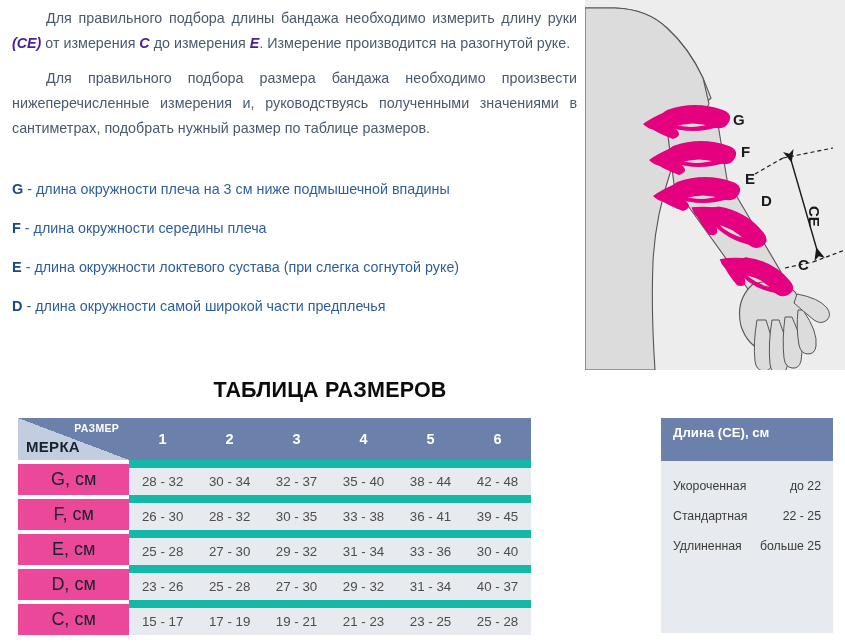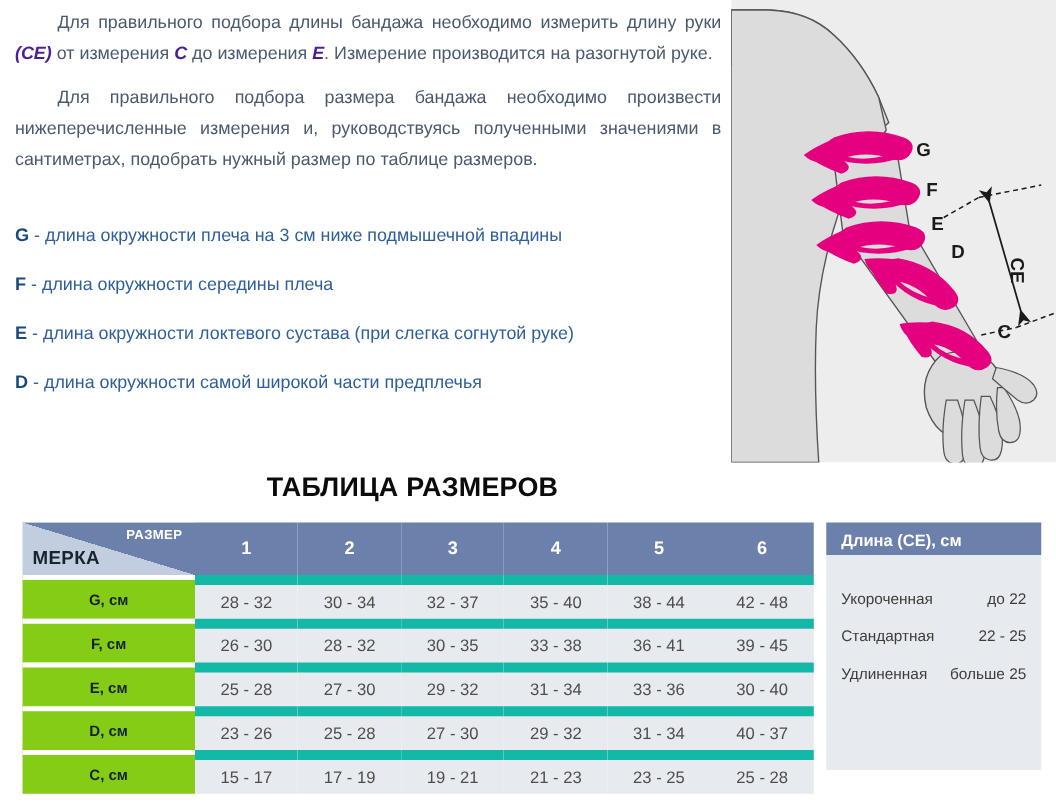--- a/index.html
+++ b/index.html
@@ -74,21 +74,21 @@
     font-weight: bold;
     color: #0b0b0b;
     letter-spacing: 0.2px;
   }
 
   
   #size-table {
     position: absolute;
     left: 18px;
     top: 418px;
-    width: 633px;
+    width: 513px;
     border-collapse: separate;
     border-spacing: 0;
   }
   #size-table th, #size-table td {
     padding: 0;
     margin: 0;
   }
   .corner-cell {
     width: 137px;
     height: 42px;
@@ -122,24 +122,24 @@
   .hdr-num {
     background: #6b81ac;
     color: #ffffff;
     font-size: 14.5px;
     font-weight: bold;
     text-align: center;
     height: 42px;
     width: 82px;
   }
   .row-label {
-    background: #84cc16;
+    background: #ec4899;
     color: #16222e;
-    font-size: 12px;
-    font-weight: bold;
+    font-size: 18px;
+    font-weight: normal;
     text-align: center;
     height: 27px;
     border-top: 4px solid #ffffff;
   }
   .val-cell {
     background: #e7eaee;
     color: #4d4d4d;
     font-size: 13.3px;
     text-align: center;
     height: 27px;
@@ -151,29 +151,29 @@
     position: absolute;
     left: 661px;
     top: 418px;
     width: 172px;
   }
   #length-header {
     background: #6b81ac;
     color: #ffffff;
     font-size: 13.2px;
     font-weight: bold;
-    height: 26px;
+    height: 43px;
     line-height: 30px;
     padding-left: 12px;
     box-sizing: border-box;
   }
   #length-body {
     background: #e7eaee;
     height: 172px;
-    padding: 28px 12px 0 12px;
+    padding: 18px 12px 0 12px;
     box-sizing: border-box;
   }
   .len-row {
     display: flex;
     justify-content: space-between;
     font-size: 12.3px;
     color: #3c3c3c;
     margin-bottom: 16px;
     white-space: nowrap;
   }

